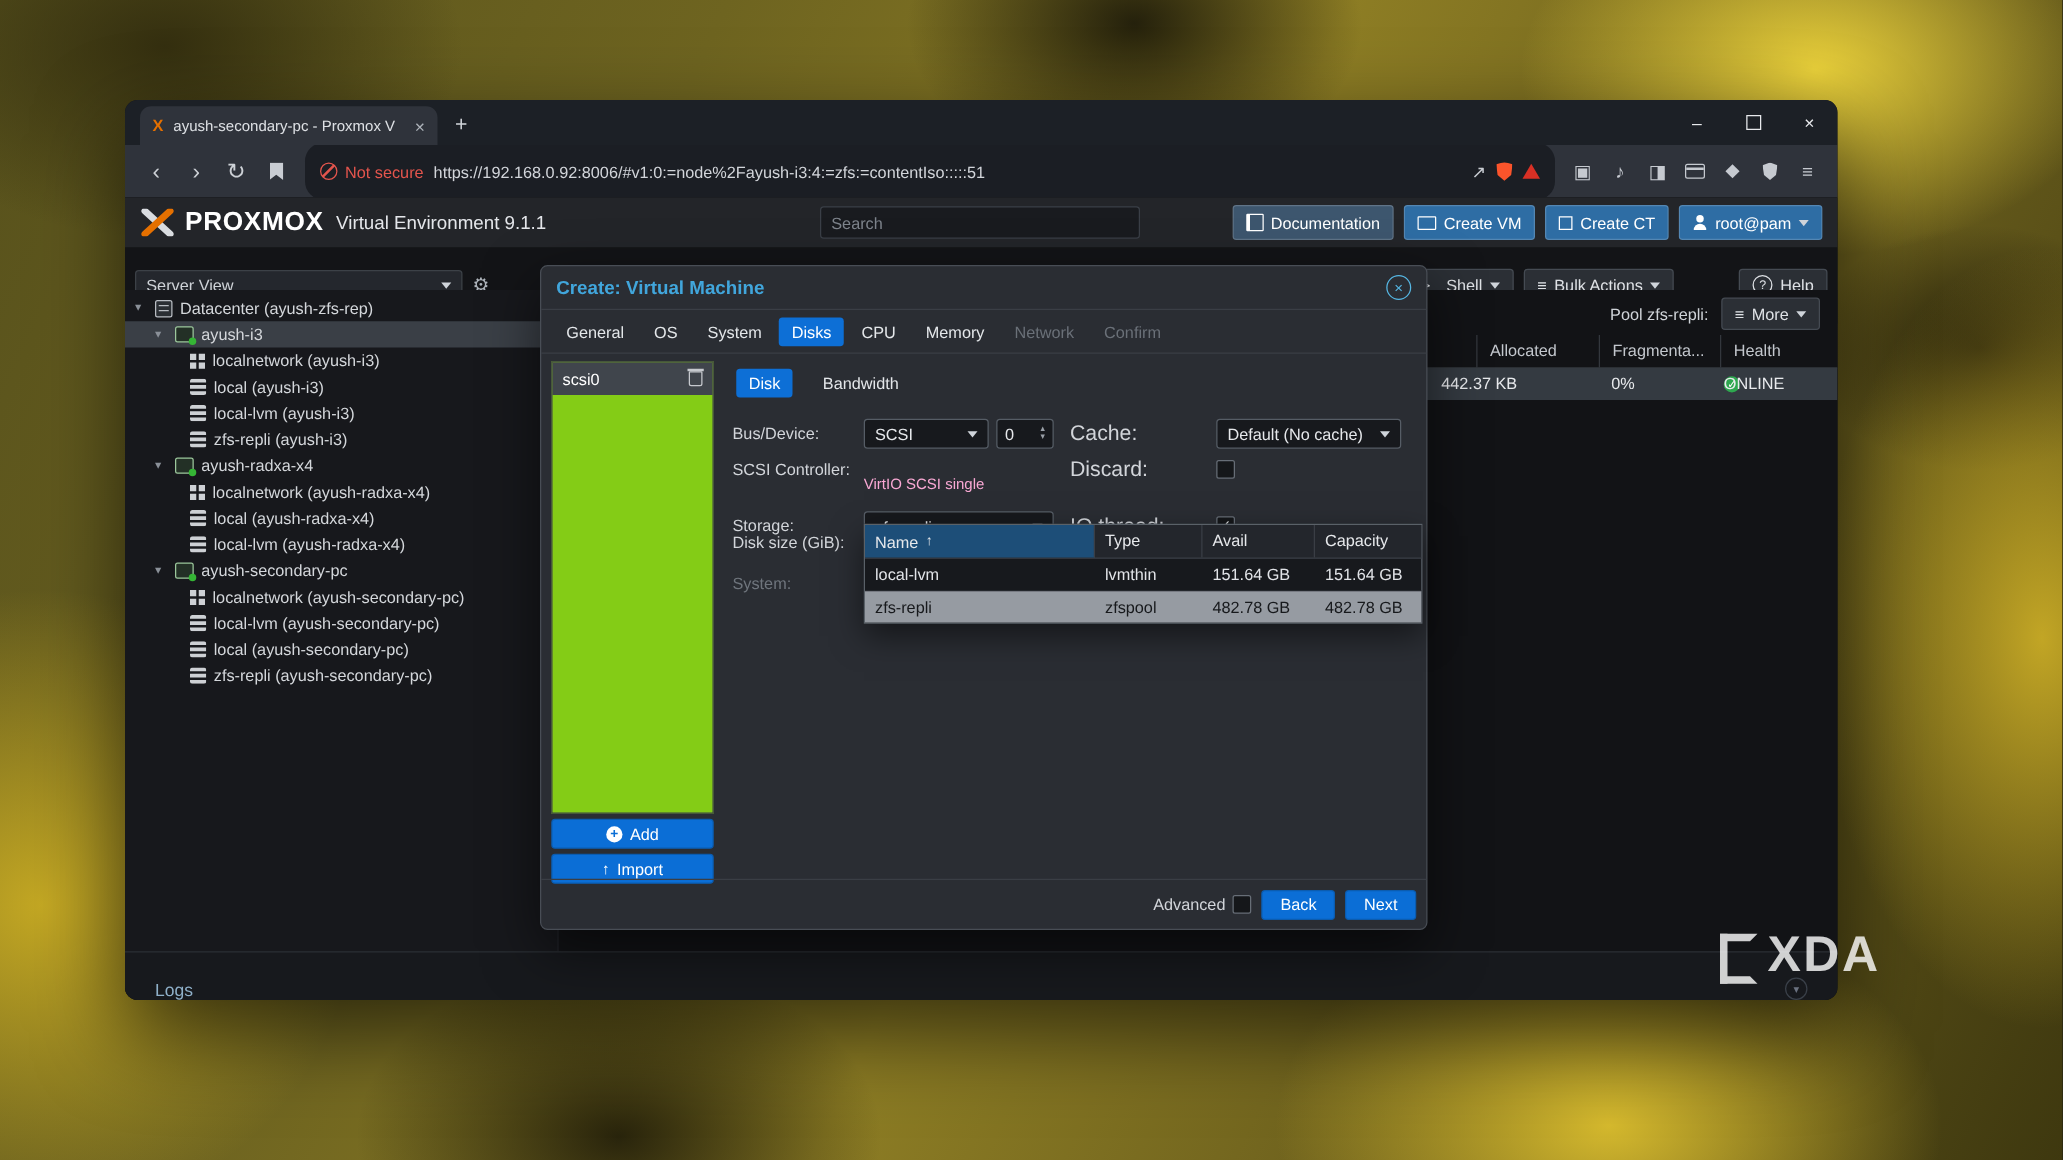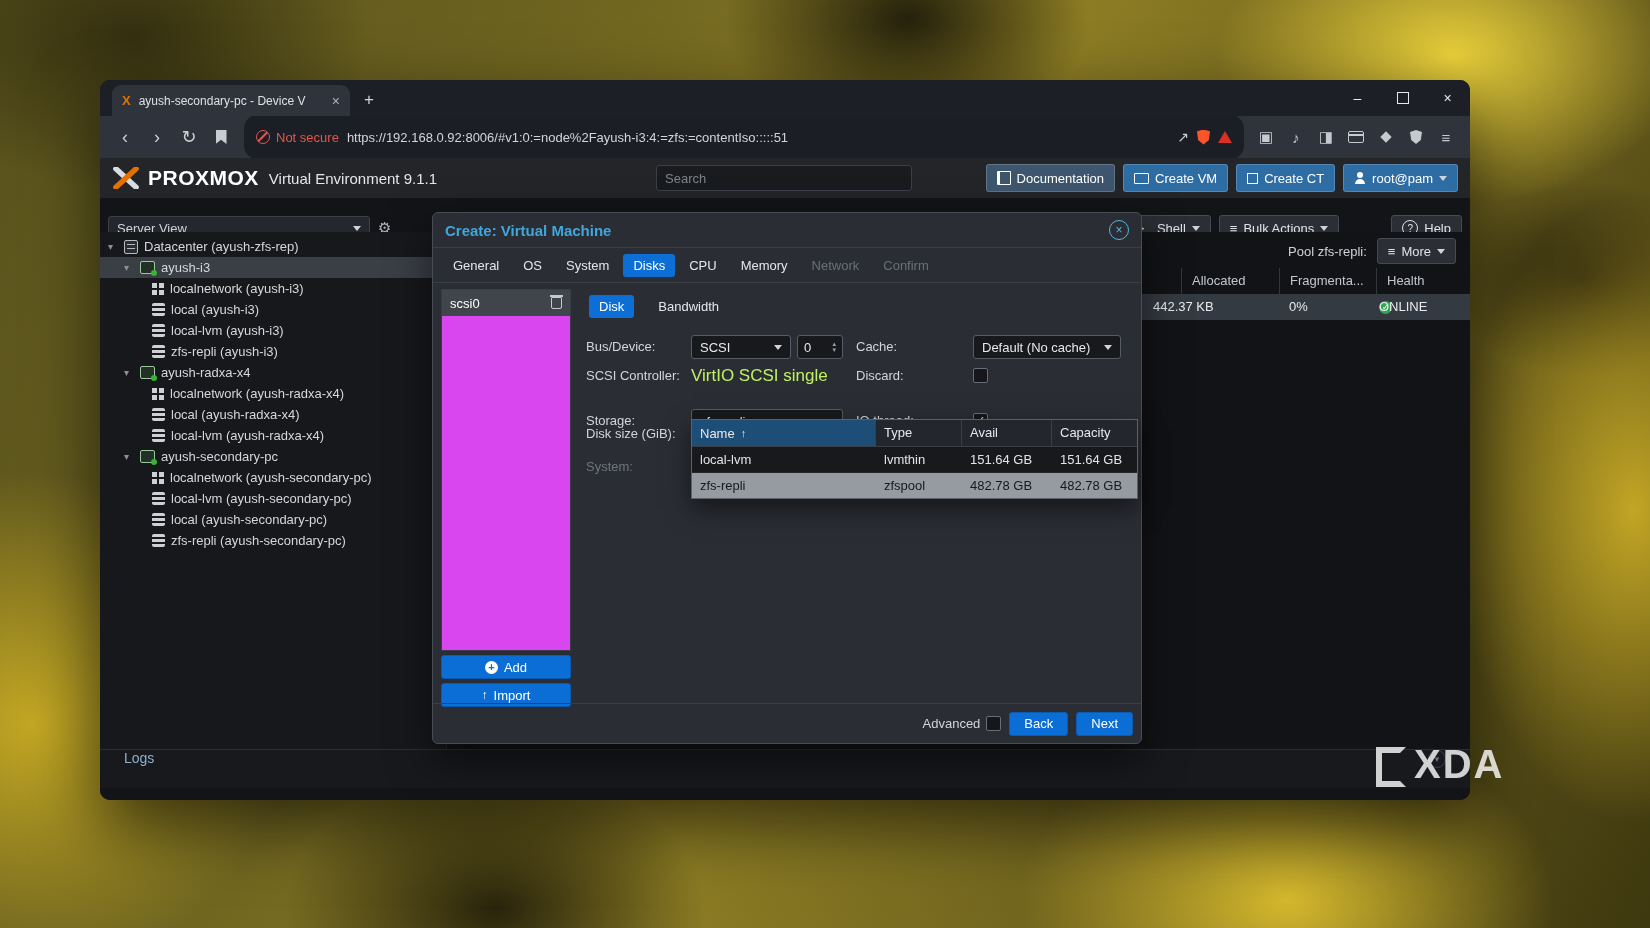--- a/index.html
+++ b/index.html
@@ -113,58 +113,58 @@
   .pool-bar{position:absolute;top:6px;right:14px;display:flex;align-items:center;gap:10px;color:#cfd3d8;font-size:13px;}
   .burger{font-size:13px;}
   .pt-head{position:absolute;left:0;right:0;top:36px;height:26px;border-bottom:1px solid #33373d;color:#c3c7cd;font-size:13px;}
   .pt-head span{position:absolute;line-height:26px;padding-left:10px;border-left:1px solid #33373d;}
   .pt-h1{left:734px;width:98px;} .pt-h2{left:832px;width:97px;} .pt-h3{left:929px;width:90px;}
   .pt-row{position:absolute;left:0;right:0;top:62px;height:26px;background:#343a41;color:#e8eaed;font-size:13px;}
   .pt-row span{position:absolute;line-height:26px;}
   .pv-1{left:706px;} .pv-2{left:842px;} .pv-3{left:932px;display:flex;align-items:center;gap:6px;height:26px;}
   .okdot{width:13px;height:13px;border-radius:50%;background:#2ea84f;color:#fff;font-size:9px;display:inline-flex;
          align-items:center;justify-content:center;}
-  .logs{position:absolute;left:0;right:0;bottom:12px;height:38px;background:#17191d;border-top:1px solid #2b2f35;
-        display:flex;align-items:flex-start;padding:0 24px;color:#8fb0c9;font-size:14px;}
+  .logs{position:absolute;left:0;right:0;bottom:0;height:38px;background:#17191d;border-top:1px solid #2b2f35;
+        display:flex;align-items:flex-end;padding:0 24px;color:#8fb0c9;font-size:14px;}
   .logs-caret{margin-left:auto;width:16px;height:16px;border-radius:50%;border:1px solid #3a4049;color:#6b7280;
               display:flex;align-items:center;justify-content:center;font-size:9px;}
   
   .dialog{position:absolute;left:332px;top:54px;width:708px;height:530px;background:#2a2d33;border:1px solid #484d55;
           border-radius:6px;box-shadow:0 16px 44px rgba(0,0,0,.55);z-index:40;}
   .dlg-header{height:34px;display:flex;align-items:center;padding:0 12px;border-bottom:1px solid #3a3e45;}
   .dlg-title{color:#41a6dc;font-size:15px;font-weight:bold;}
   .dlg-close{margin-left:auto;width:18px;height:18px;border-radius:50%;border:1.5px solid #56b7e4;color:#56b7e4;
              display:flex;align-items:center;justify-content:center;font-size:12px;}
   .dlg-tabs{height:34px;display:flex;align-items:center;gap:4px;padding:0 10px;border-bottom:1px solid #3a3e45;font-size:13px;}
   .dtab{padding:4px 10px;color:#e4e7ea;border-radius:3px;}
   .dtab.active{background:#0d6fd6;color:#fff;}
   .dtab.disabled{color:#6a7078;}
-  .dlg-left{position:absolute;left:8px;top:76px;width:130px;height:362px;background:#d946ef;border:1px solid #3a3e44;
+  .dlg-left{position:absolute;left:8px;top:76px;width:130px;height:362px;background:#84cc16;border:1px solid #3a3e44;
             box-sizing:border-box;}
   .dev-row{height:26px;background:#40454c;display:flex;align-items:center;padding:0 8px;color:#fff;font-size:13px;}
   .trash{width:9px;height:10px;border:1px solid #c6c9ce;border-radius:1px 1px 2px 2px;position:relative;margin-left:auto;}
   .trash::before{content:"";position:absolute;top:-3px;left:-2px;right:-2px;height:1.6px;background:#c6c9ce;}
   .btn-blue{background:#0b6ed6;color:#fff;border:1px solid #0b5cb0;border-radius:3px;font-size:13px;
             display:inline-flex;align-items:center;justify-content:center;gap:6px;
             font-family:"Liberation Sans","DejaVu Sans",sans-serif;}
   .btn-add{position:absolute;left:8px;top:442px;width:130px;height:24px;}
   .btn-import{position:absolute;left:8px;top:470px;width:130px;height:24px;}
   .circ-plus{width:13px;height:13px;border-radius:50%;background:#fff;color:#0b6ed6;font-size:11px;font-weight:bold;
              display:inline-flex;align-items:center;justify-content:center;line-height:13px;}
   .up-arr{font-weight:bold;font-size:12px;}
   .subtabs{position:absolute;left:156px;top:82px;display:flex;gap:14px;align-items:center;font-size:13px;}
   .stab{padding:4px 10px;color:#e4e7ea;border-radius:3px;}
   .stab.active{background:#0d6fd6;color:#fff;}
   .frow{position:absolute;left:148px;right:8px;height:24px;}
   .r1{top:122px;} .r2{top:151px;} .r3{top:180px;margin-top:16px;} .r4{top:209px;} .r5{top:242px;}
   .flabel{position:absolute;left:5px;line-height:24px;font-size:13px;color:#d2d5da;white-space:nowrap;}
-  .flabel2{position:absolute;left:275px;line-height:24px;font-size:13px;color:#d2d5da;white-space:nowrap;}
+  .flabel2{position:absolute;left:275px;line-height:24px;font-size:17px;color:#d2d5da;white-space:nowrap;}
   .flabel.dim{color:#6f757d;}
   .fc1{position:absolute;left:110px;} .fc2{position:absolute;left:392px;}
-  .fval{line-height:24px;font-size:17px;color:#bef264;}
+  .fval{line-height:24px;font-size:12px;color:#f9a8d4;margin-top:11px;}
   .sel{height:24px;background:#17191d;border:1px solid #565d66;border-radius:3px;display:flex;align-items:center;
        padding:0 8px;color:#e6e8eb;font-size:13px;box-sizing:border-box;}
   .sel .cd{margin-left:auto;}
   .w-scsi{width:100px;} .w-cache{width:148px;} .w-storage{width:152px;}
   .spin{position:absolute;left:216px;width:46px;height:24px;background:#17191d;border:1px solid #565d66;
         border-radius:3px;box-sizing:border-box;color:#e6e8eb;font-size:13px;display:flex;align-items:center;padding:0 6px;}
   .arrows{margin-left:auto;display:flex;flex-direction:column;font-size:7px;line-height:6px;color:#9aa0a8;}
   .cb{width:15px;height:15px;background:#15171a;border:1px solid #676e77;border-radius:2px;display:inline-flex;
       align-items:center;justify-content:center;color:#e8eaed;font-size:11px;margin-top:4px;box-sizing:border-box;}
   .cb.checked::after{content:"✓";}
@@ -193,21 +193,21 @@
 </head>
 <body>
 
 <div class="desktop"></div>
 
 <div class="window">
 
   <div class="tabstrip">
     <div class="tab">
       <span class="favicon">X</span>
-      <span class="tab-title">ayush-secondary-pc - Device V</span>
+      <span class="tab-title">ayush-secondary-pc - Proxmox V</span>
       <span class="tab-close">×</span>
     </div>
     <div class="newtab">+</div>
     <div class="wctl">
       <span>–</span>
       <span>
           <span class="maxbox"></span>
         </span>
       <span>×</span>
     </div>

